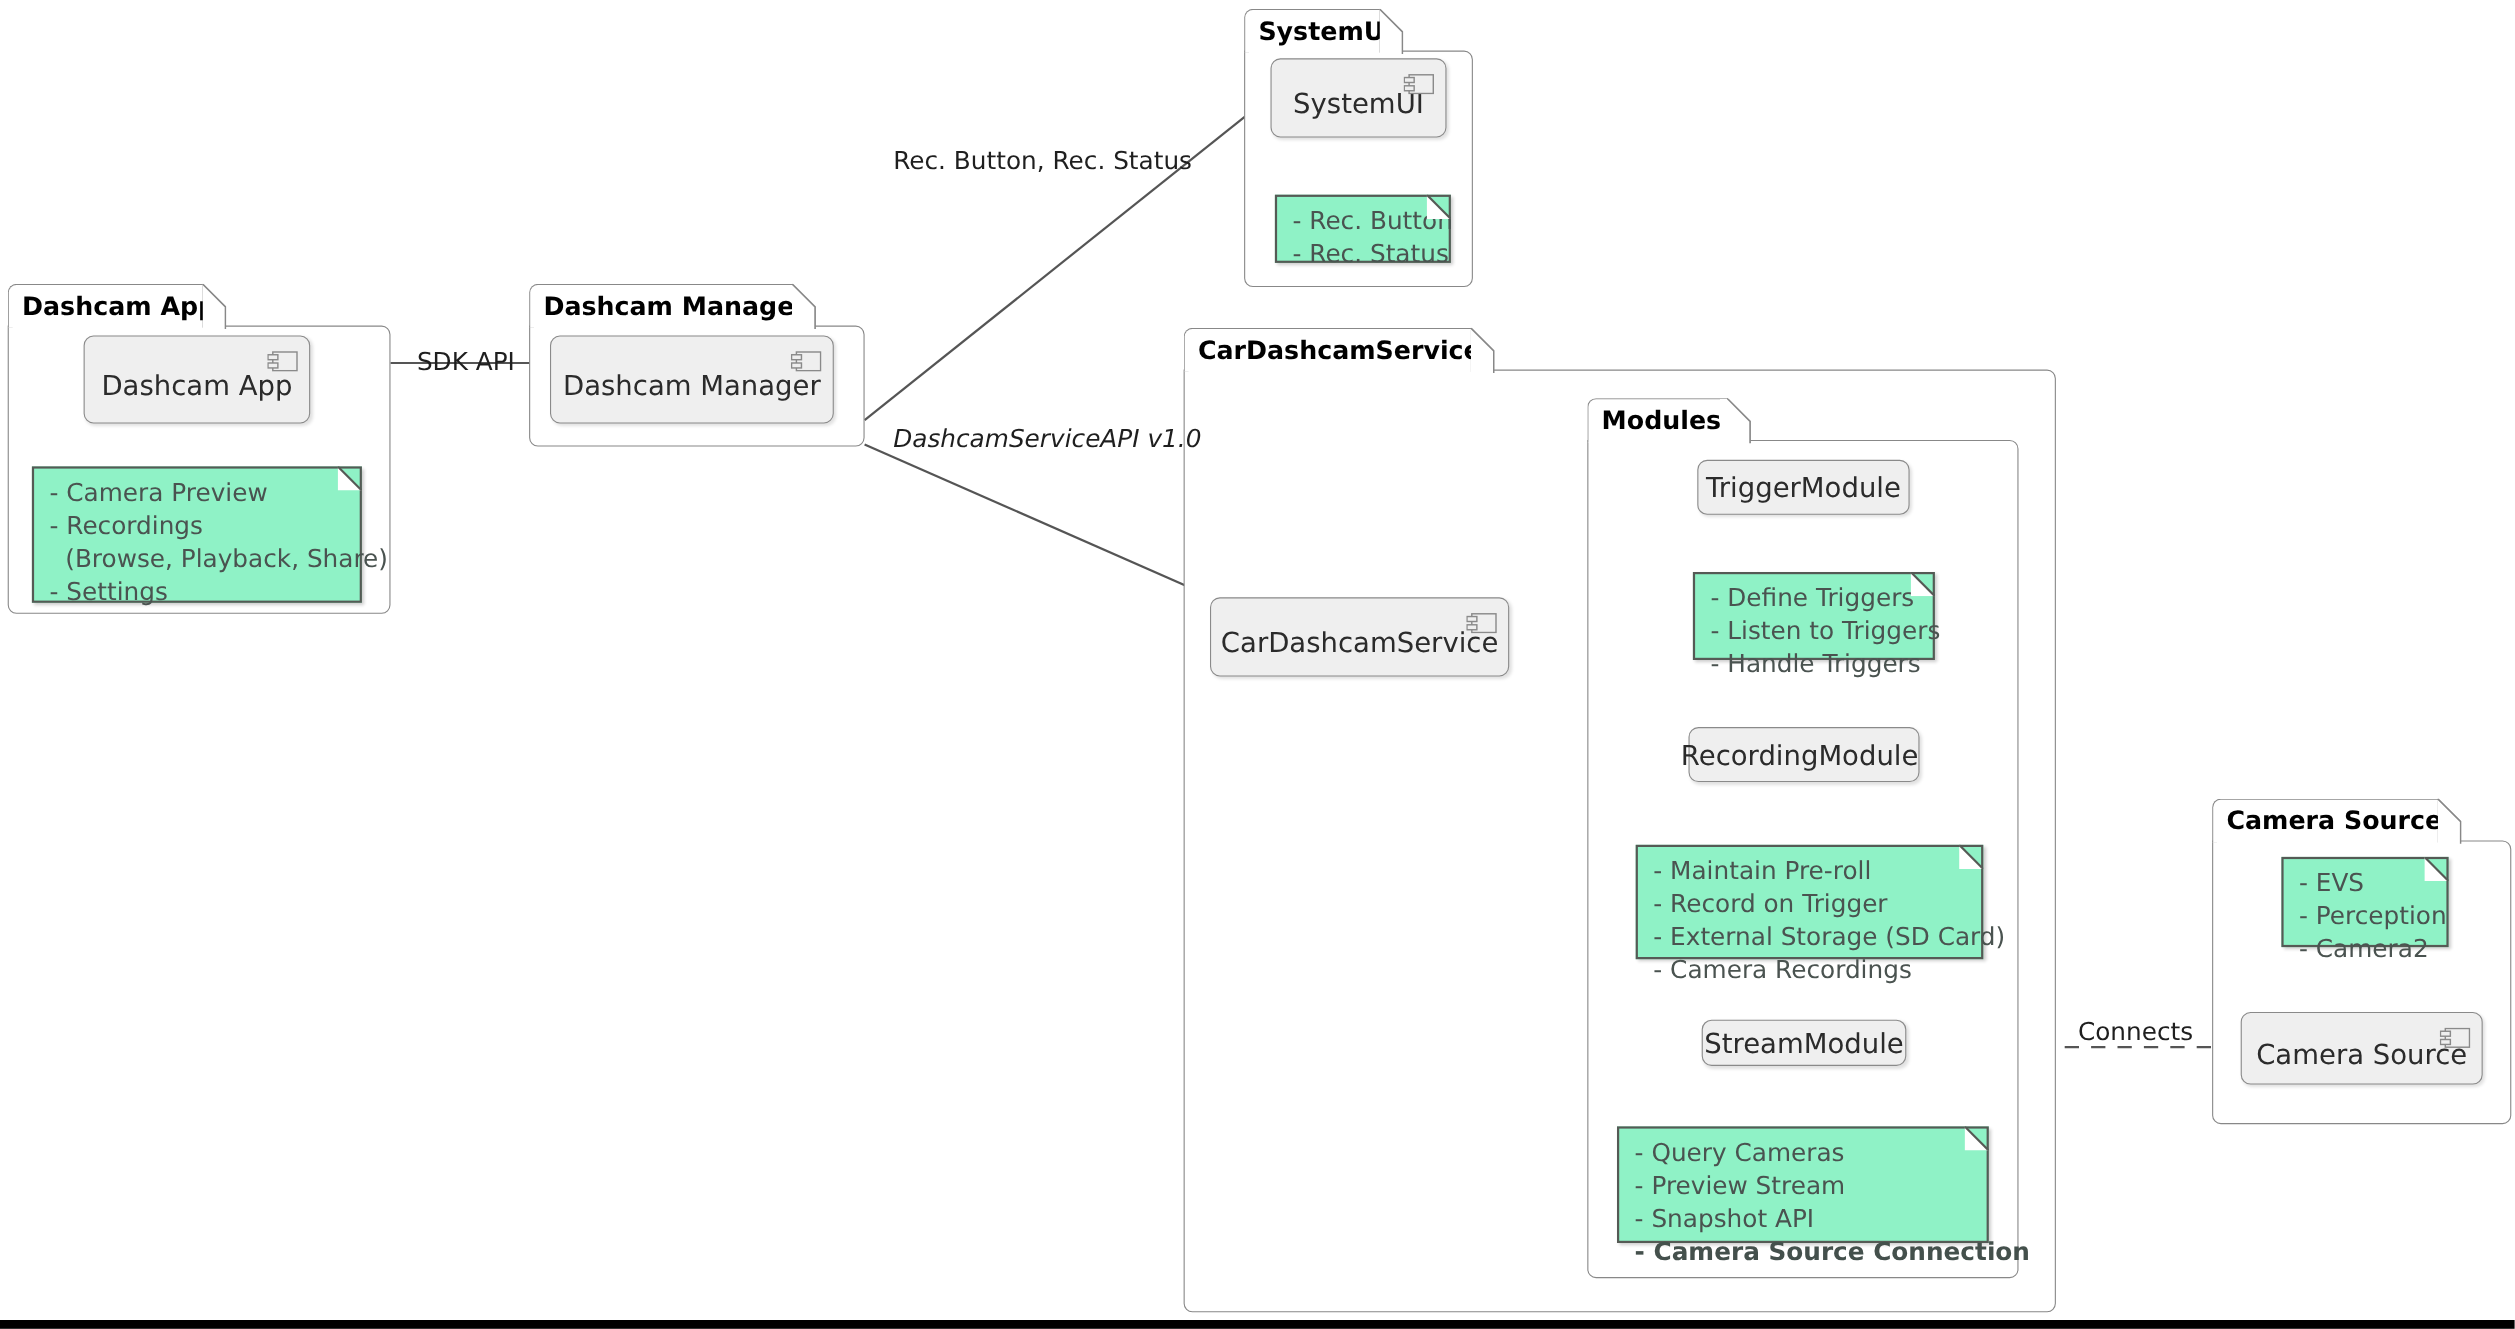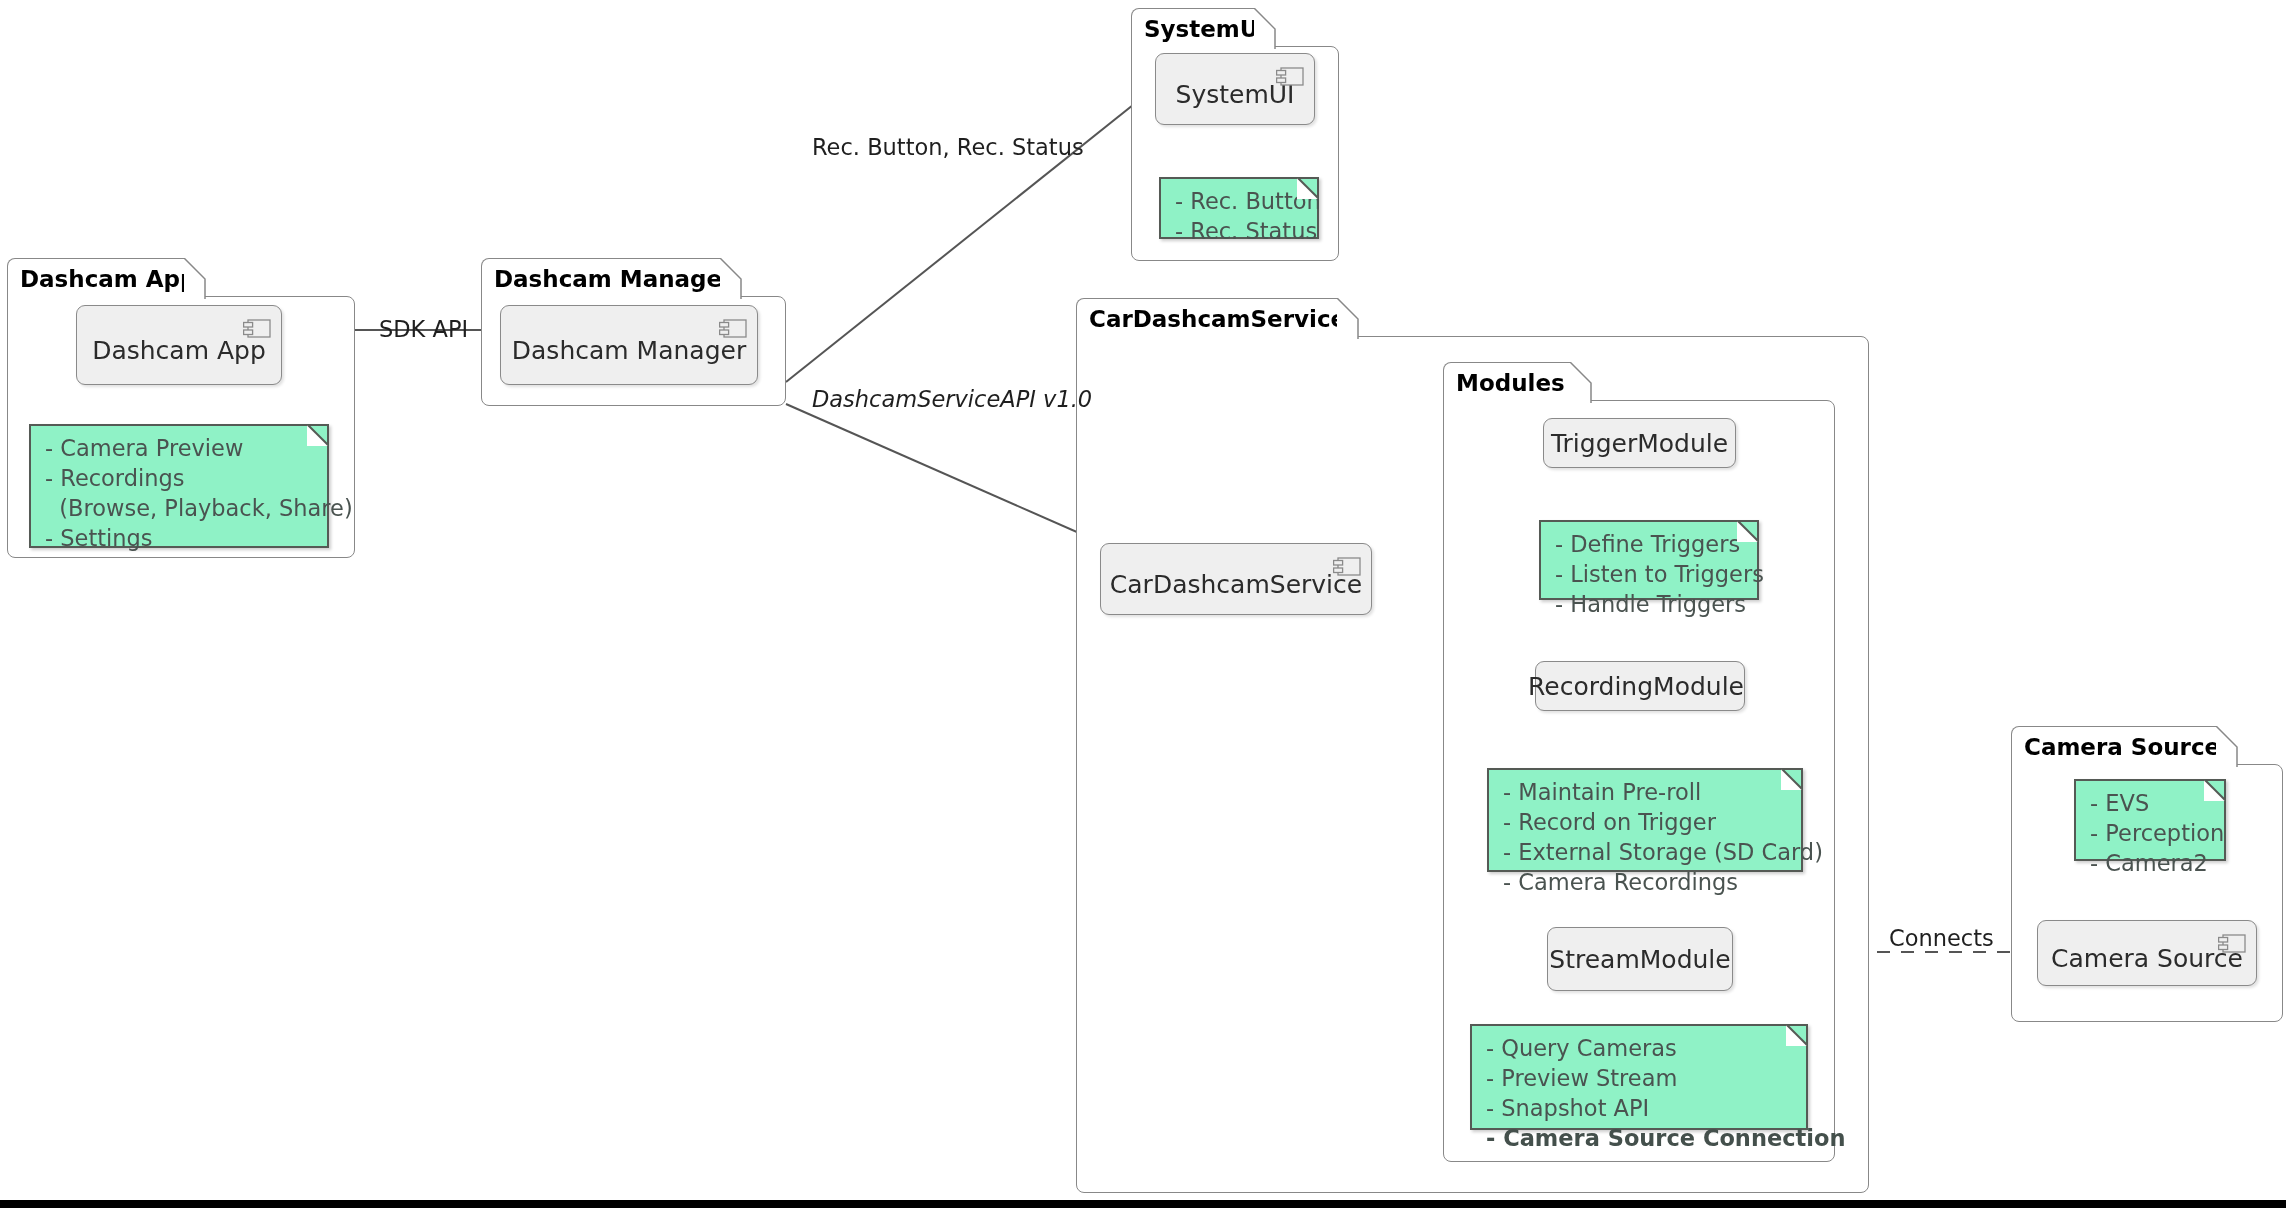--- a/index.html
+++ b/index.html
@@ -295,21 +295,21 @@
 </div>
 
 <div class="comp plain" style="left:1543px; top:418px; width:193px; height:50px;">
   <span>TriggerModule</span>
 </div>
 
 <div class="comp plain" style="left:1535px; top:661px; width:210px; height:50px;justify-content:flex-end;">
   <span>RecordingModule</span>
 </div>
 
-<div class="comp plain" style="left:1547px; top:927px; width:186px; height:64px;">
+<div class="comp plain" style="left:1547px; top:927px; width:186px; height:42px;">
   <span>StreamModule</span>
 </div>
 
 <div class="comp" style="left:2037px; top:920px; width:220px; height:66px;">
   <span>Camera Source</span>
   <span class="comp-icon">
     <svg width="28" height="19" viewBox="0 0 28 19">
       <rect x="5" y="1" width="22" height="17" fill="#EFEFEF" stroke="#8a8a8a" stroke-width="1.3"></rect>
       <rect x="0.6" y="3.5" width="9" height="4.5" fill="#EFEFEF" stroke="#8a8a8a" stroke-width="1.3"></rect>
       <rect x="0.6" y="11" width="9" height="4.5" fill="#EFEFEF" stroke="#8a8a8a" stroke-width="1.3"></rect>

